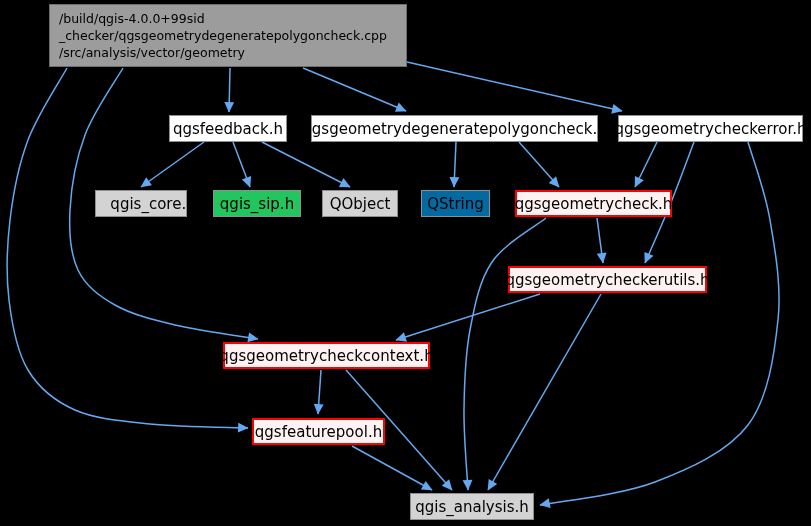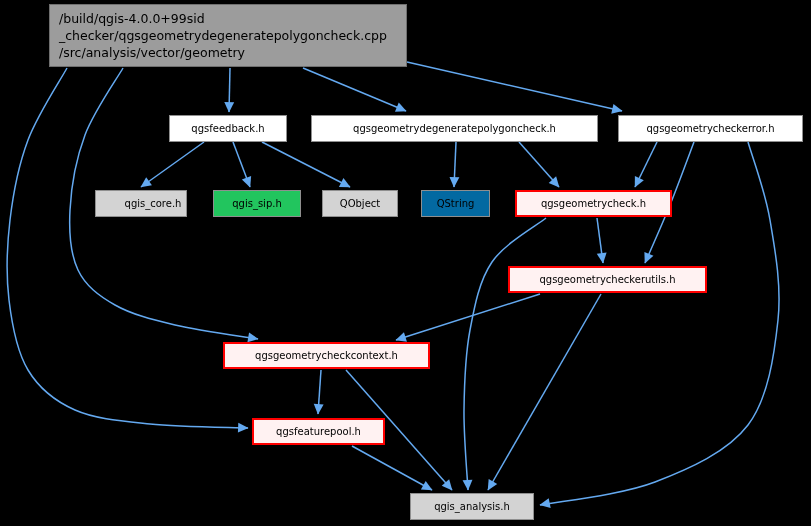--- a/index.html
+++ b/index.html
@@ -3,21 +3,21 @@
 <meta charset="utf-8">
 <style>
   html,body{margin:0;padding:0;background:#000;}
   body{width:811px;height:526px;position:relative;font-family:"DejaVu Sans",sans-serif;overflow:hidden;}
   .graph-root{position:absolute;left:0;top:0;width:811px;height:526px;border-radius:26px;}
   svg.edges{position:absolute;left:0;top:0;z-index:1;}
   .nodes{position:absolute;left:0;top:0;width:811px;height:526px;z-index:2;}
   .node{
     position:absolute;box-sizing:border-box;
     display:flex;align-items:center;justify-content:center;
-    font-size:10px;color:#000;white-space:nowrap;cursor:pointer;
+    font-size:15px;color:#000;white-space:nowrap;cursor:pointer;
   }
   .node.source{
     flex-direction:column;align-items:flex-start;justify-content:center;
     padding-left:9px;font-size:12.5px;line-height:17px;
   }
   .node .lbl-line{pointer-events:none;}
 </style>
 </head>
 <body>
 

